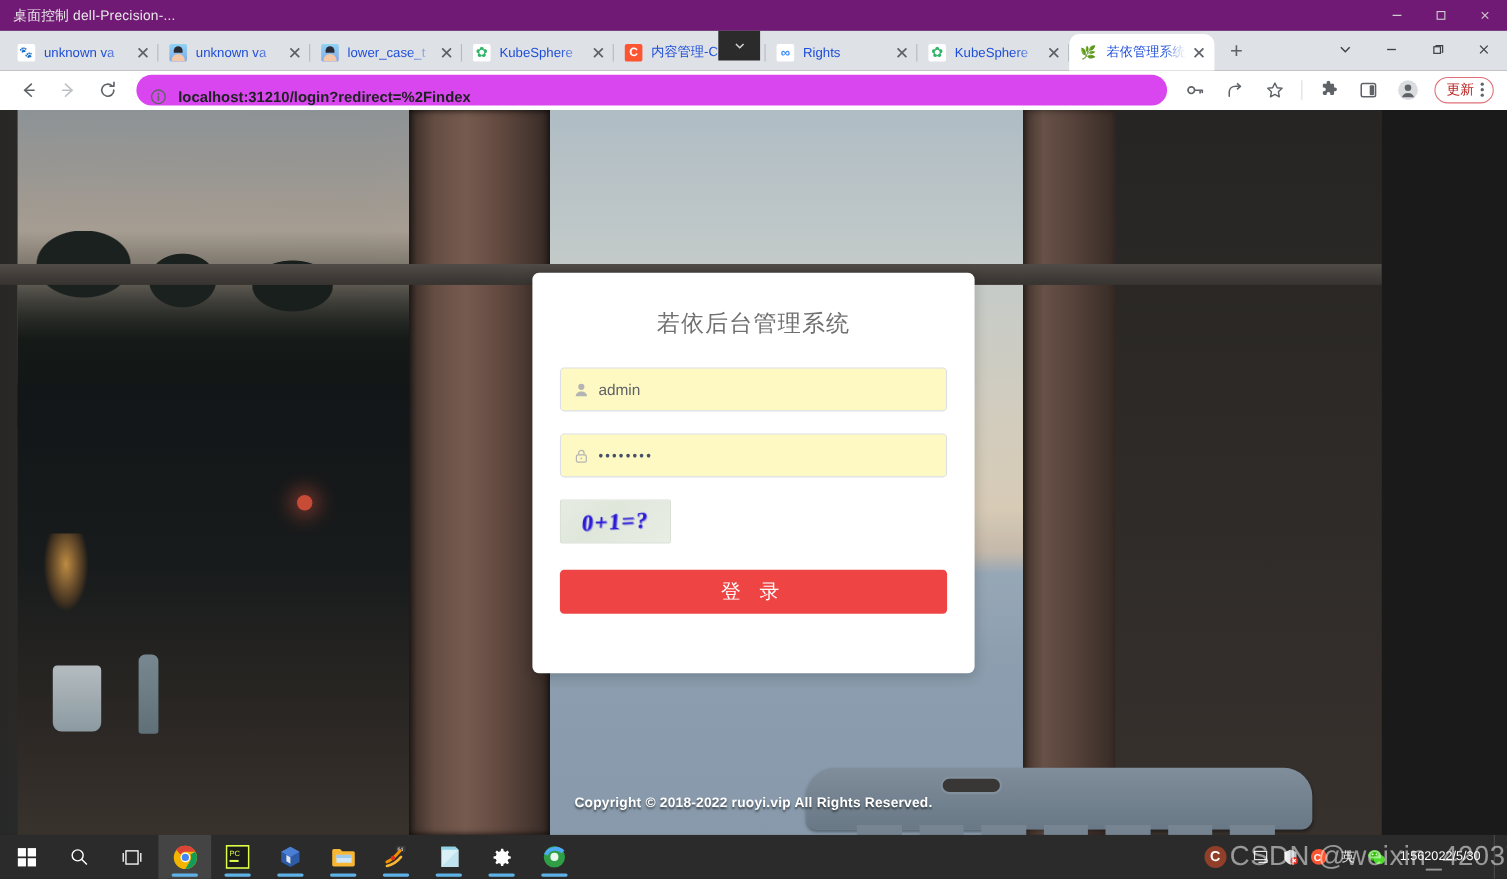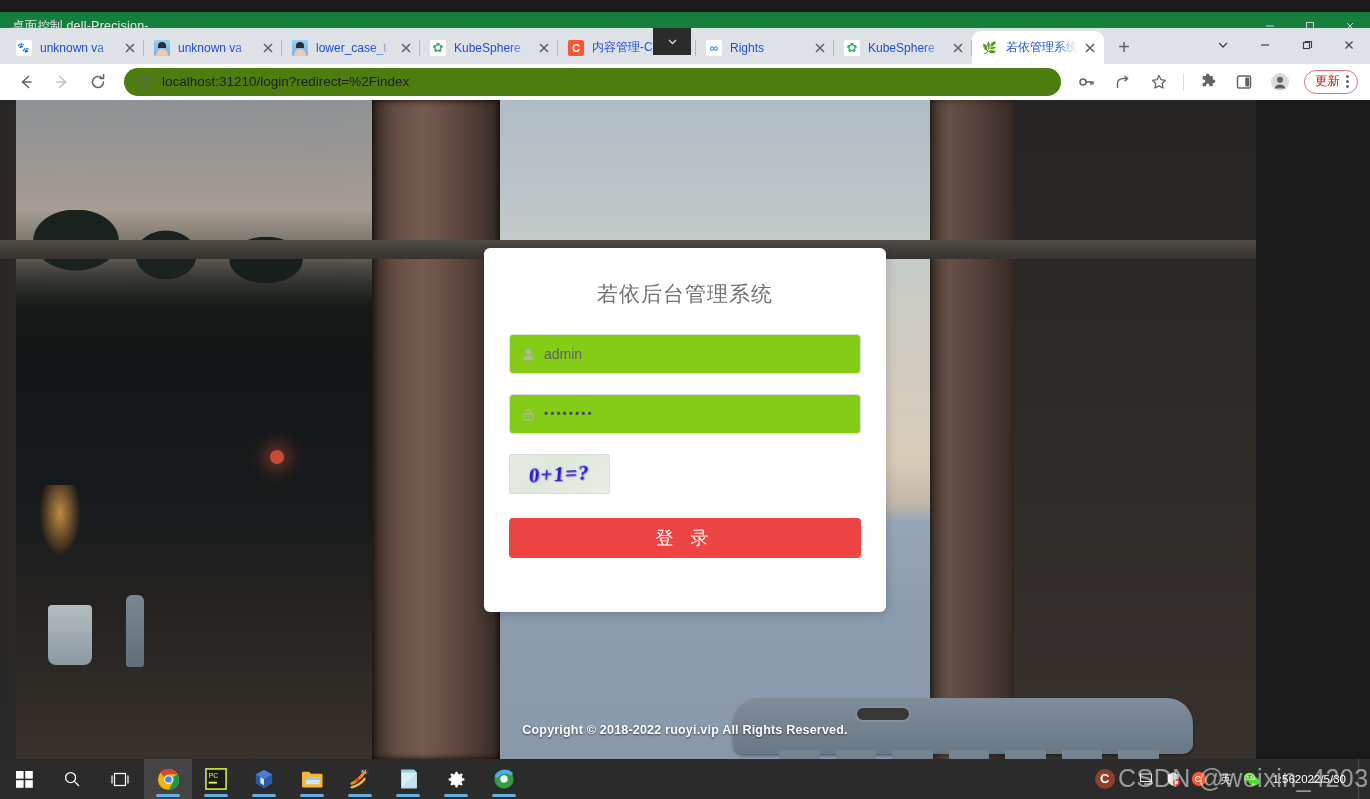--- a/index.html
+++ b/index.html
@@ -5,23 +5,23 @@
   * { box-sizing: border-box; margin: 0; padding: 0; }
   html, body {
     width: 1370px; height: 799px;
     overflow: hidden;
     font-family: "Liberation Sans", sans-serif;
     background: #1a1a1a;
   }
 
   
   .os-titlebar {
-    position: absolute; top: 12px; left: 0;
+    position: absolute; top: 0; left: 0;
     width: 1370px; height: 28px;
-    background: #15803d;
+    background: #701a75;
     display: flex; align-items: center; gap: 36px;
   }
   .os-title {
     color: #e8e8e8; font-size: 12.5px;
     margin-left: 12px; letter-spacing: .2px;
     white-space: nowrap;
   }
   .os-winctrls { margin-left: auto; display: flex; height: 28px; }
   .os-winbtn {
     width: 40px; height: 28px;
@@ -132,25 +132,26 @@
   }
   .tb-icon {
     width: 28px; height: 28px; margin: 0 4px;
     display: flex; align-items: center; justify-content: center;
     color: #5f6368;
   }
   .tb-icon.disabled { color: #bdc1c6; }
   .omnibox {
     flex: 1 1 auto;
     height: 28px; margin: 0 8px;
-    background: #4d7c0f;
+    background: #d946ef;
     border-radius: 14px;
-    display: flex; align-items: center;
+    display: flex; align-items: flex-end;
     padding: 0 12px;
     min-width: 0;
+    font-weight: bold;
   }
   .omni-info {
     width: 16px; height: 16px; flex: 0 0 16px; margin-right: 10px;
     color: #5f6368;
   }
   .omni-url {
     font-size: 13.5px; color: #202124;
     white-space: nowrap; overflow: hidden;
   }
   .tb-right { display: flex; align-items: center; flex: 0 0 auto; }
@@ -292,21 +293,21 @@
     font-size: 21px; color: #707070;
     font-weight: normal;
     margin: 6px 0 26px 0;
     letter-spacing: 1px;
   }
   .field {
     position: relative;
     height: 40px; margin-bottom: 20px;
     border: 1px solid #dcdfe6;
     border-radius: 4px;
-    background: #84cc16;
+    background: #fef9c3;
     display: flex; align-items: center;
     padding-left: 34px;
   }
   .field .ficon {
     position: absolute; left: 10px; top: 50%;
     transform: translateY(-50%);
     width: 16px; height: 16px;
     color: #b4b4b4;
     display: flex; align-items: center; justify-content: center;
   }

